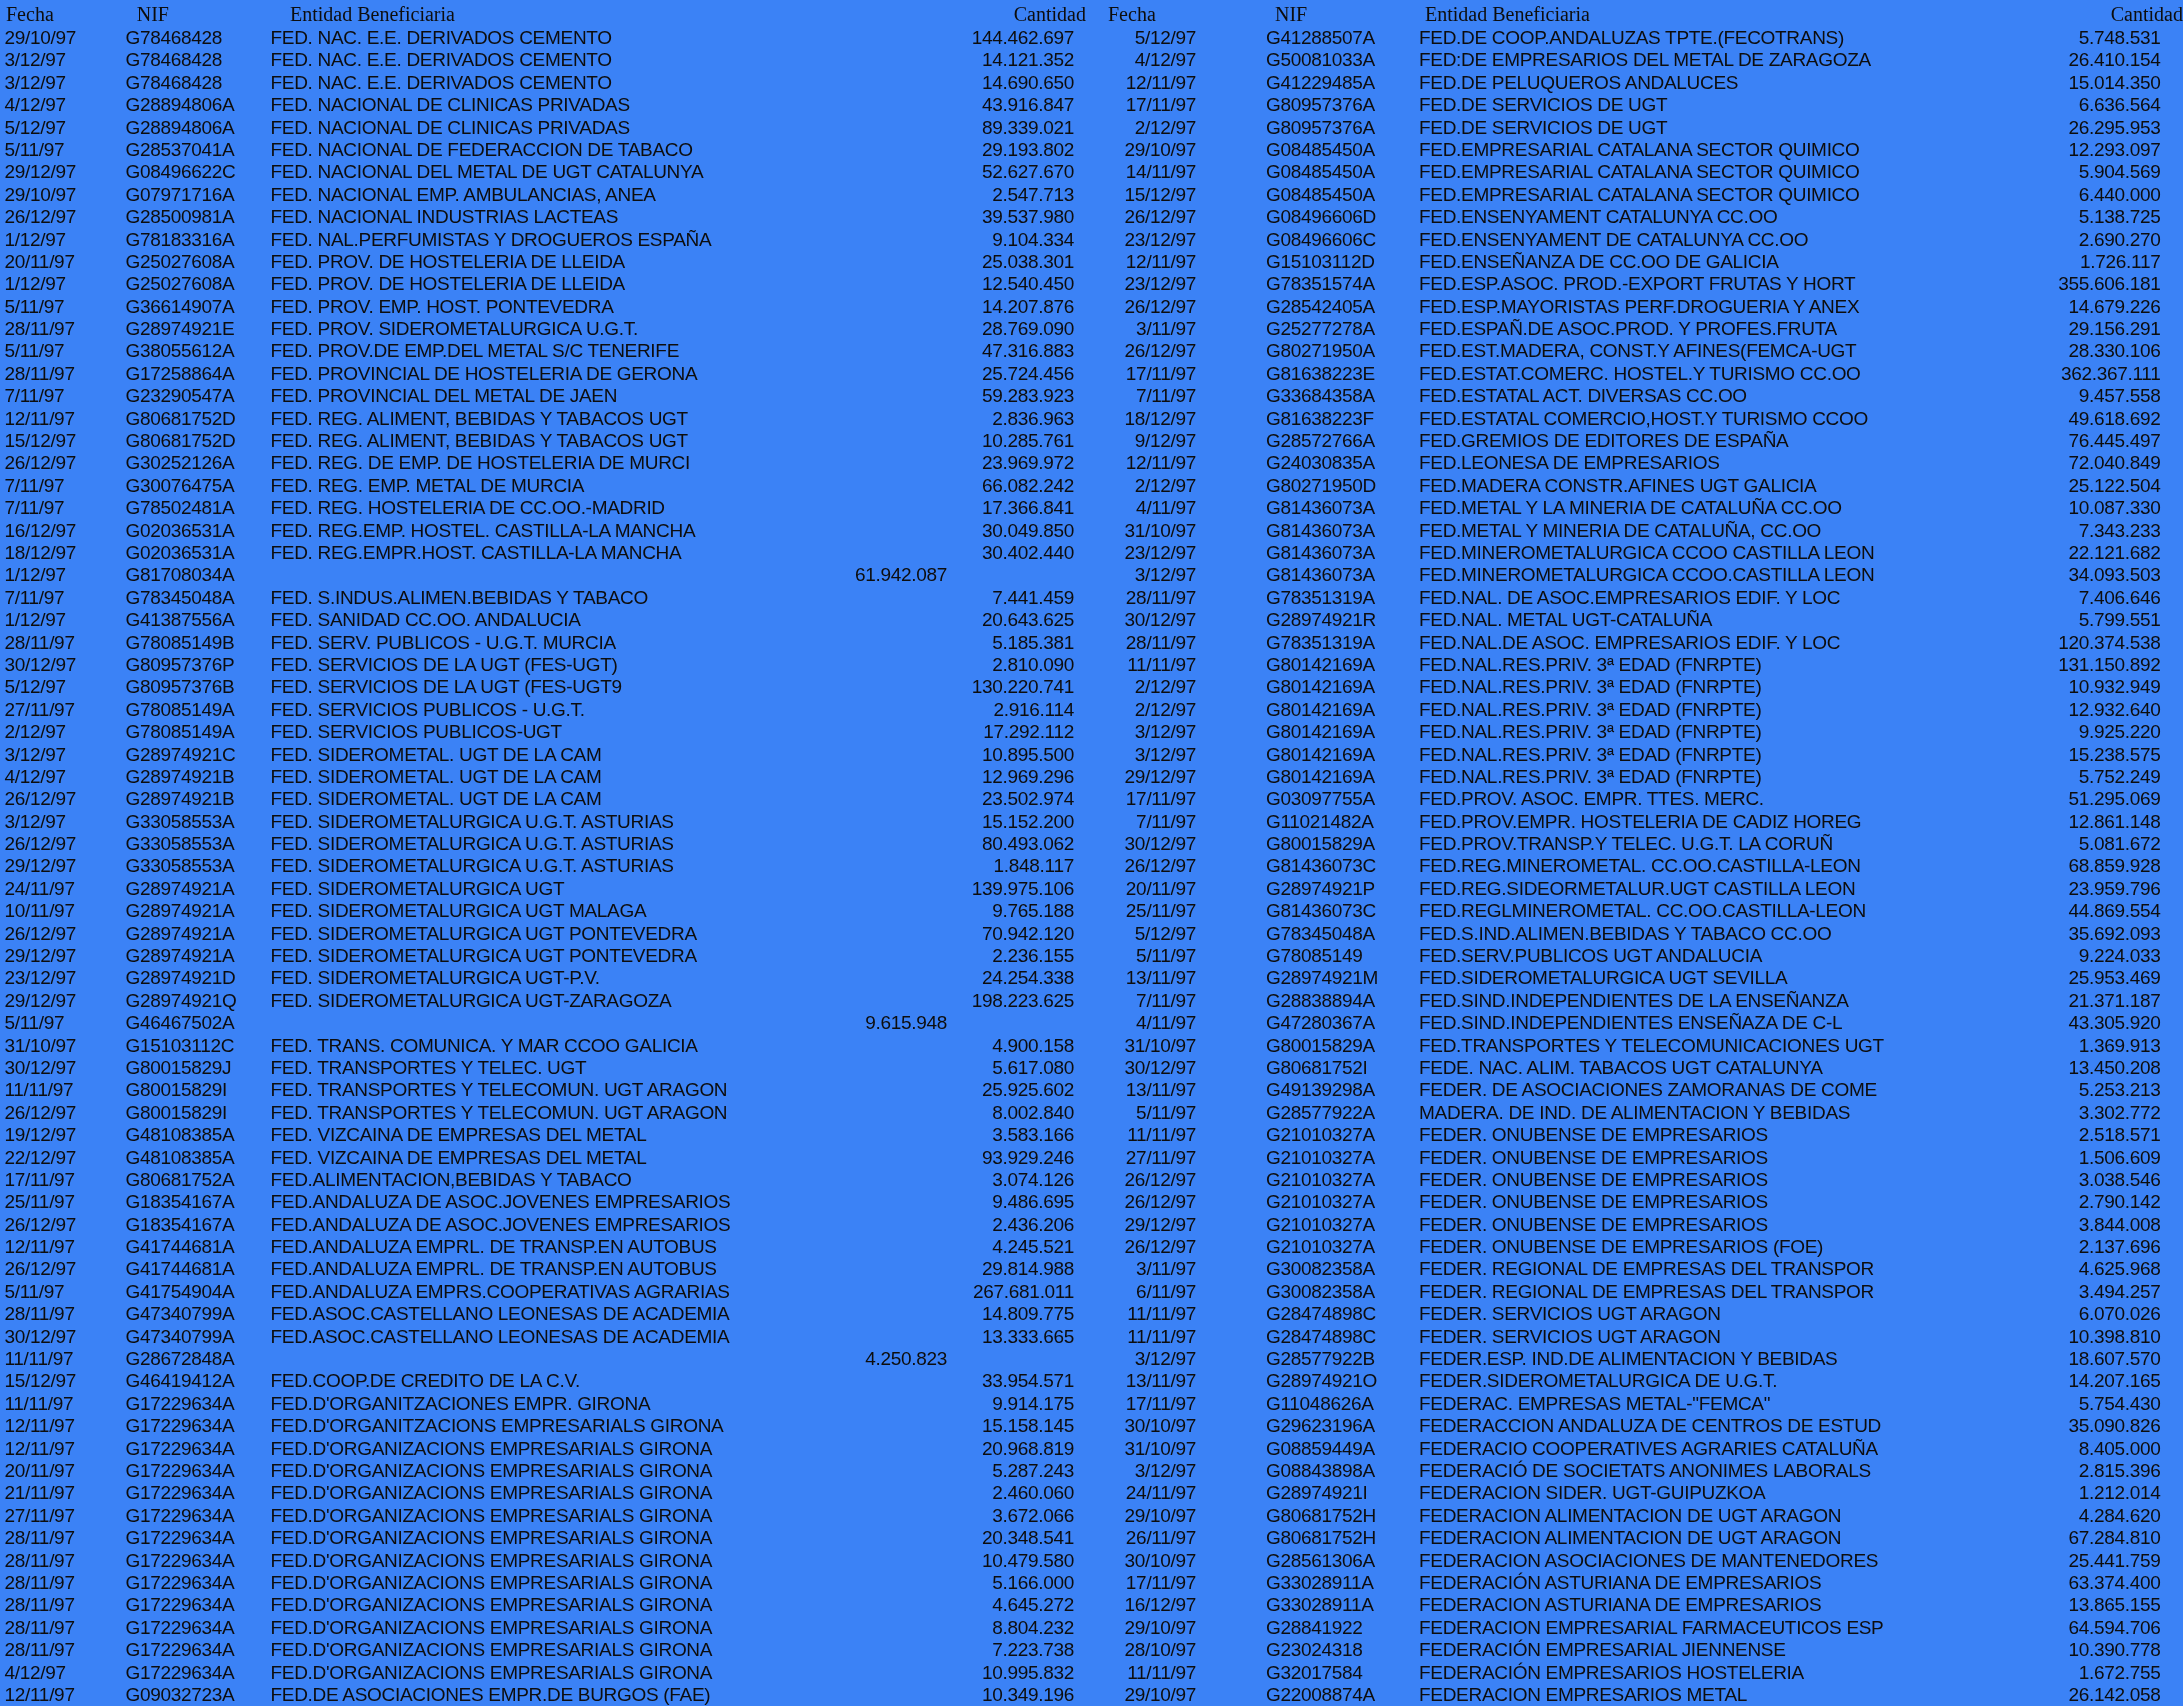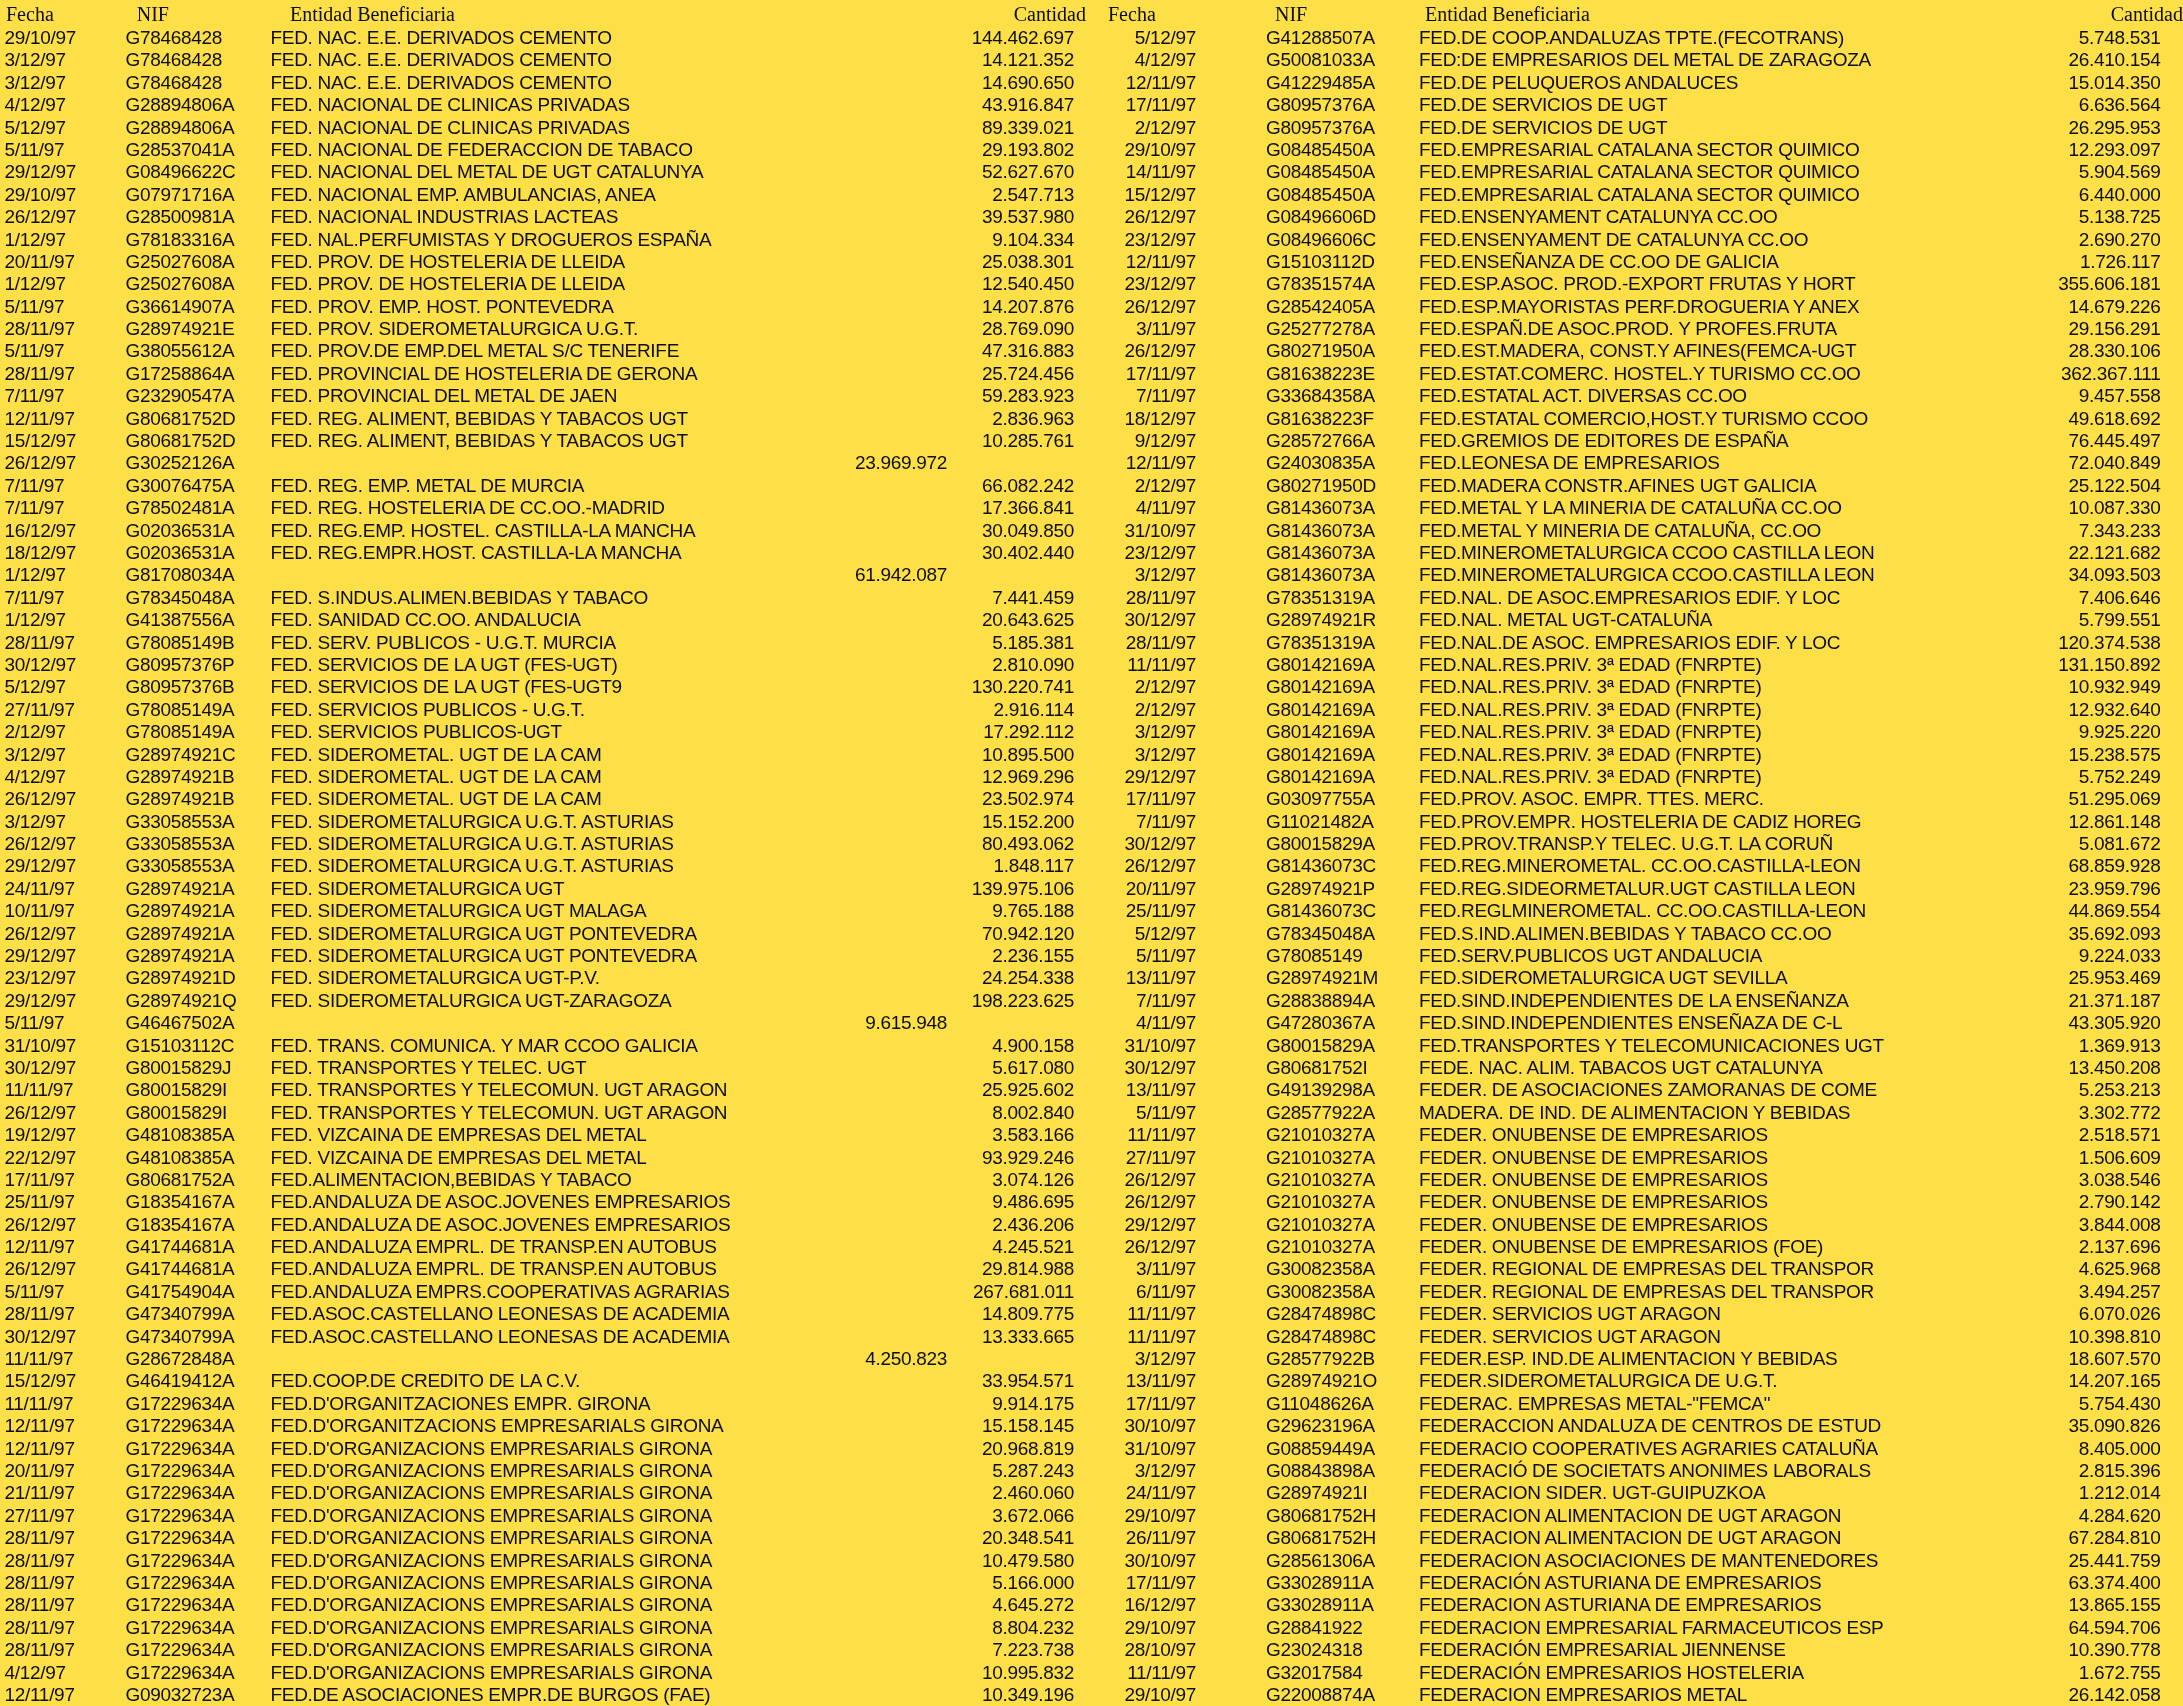--- a/index.html
+++ b/index.html
@@ -4,21 +4,21 @@
 <style>
   html, body {
     margin: 0;
     padding: 0;
     background: #ffffff;
   }
   .page {
     position: relative;
     width: 2183px;
     height: 1706px;
-    background: #fde047;
+    background: #3b82f6;
     color: #0d0d0d;
     font-family: "Liberation Sans", sans-serif;
     overflow: hidden;
   }
   .col {
     position: absolute;
     top: 0;
     height: 1706px;
   }
   .col-left  { left: 4.5px;    width: 1083px; }
@@ -193,20 +193,21 @@
         </div>
         <div class="row">
           <span class="cell fecha">15/12/97</span>
           <span class="cell nif">G80681752D</span>
           <span class="cell entidad">FED. REG. ALIMENT, BEBIDAS Y TABACOS UGT</span>
           <span class="cell cantidad">10.285.761</span>
         </div>
         <div class="row">
           <span class="cell fecha">26/12/97</span>
           <span class="cell nif">G30252126A</span>
+          <span class="cell entidad">FED. REG. DE EMP. DE HOSTELERIA DE MURCI</span>
           <span class="cell cantidad">23.969.972</span>
         </div>
         <div class="row">
           <span class="cell fecha">7/11/97</span>
           <span class="cell nif">G30076475A</span>
           <span class="cell entidad">FED. REG. EMP. METAL DE MURCIA</span>
           <span class="cell cantidad">66.082.242</span>
         </div>
         <div class="row">
           <span class="cell fecha">7/11/97</span>

